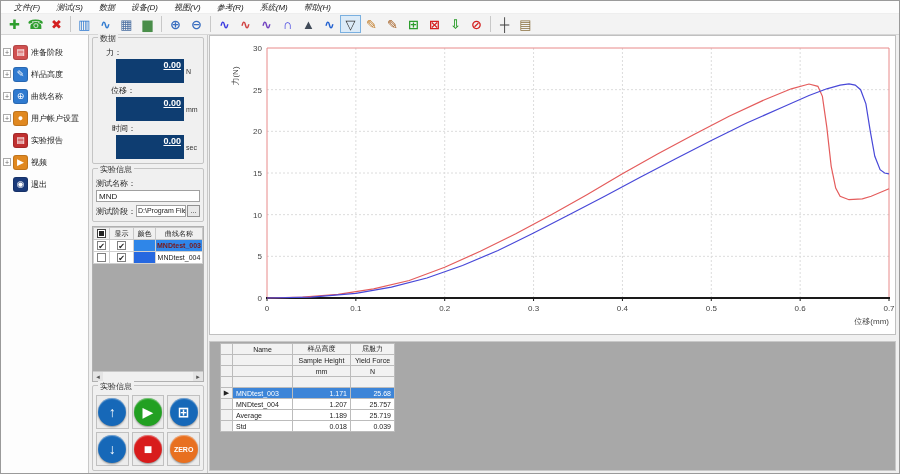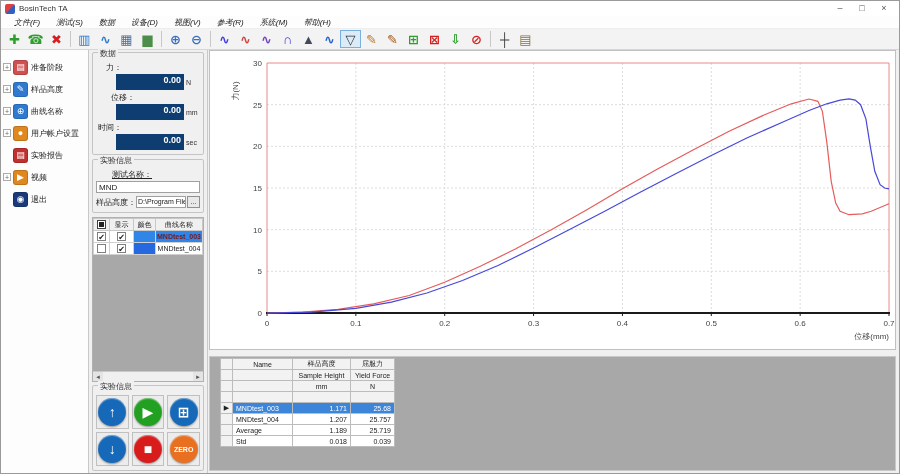--- a/index.html
+++ b/index.html
@@ -32,21 +32,21 @@
   .expander.none { border:none; background:transparent; }
   .side-icon { width:15px; height:15px; border-radius:3px; color:#fff; font-size:9px; display:flex; align-items:center; justify-content:center; margin-right:3px; flex:0 0 auto; box-shadow:0 0 0 1px rgba(0,0,0,.15) inset; }
   .side-label { font-size:8px; color:#222; white-space:nowrap; }
 
   
   .midpanel { width:119px; background:#f0f0f0; border-right:1px solid #c8c8c8; padding:2px 3px; display:flex; flex-direction:column; flex:0 0 auto; }
   .groupbox { border:1px solid #c4c4c4; border-radius:2px; position:relative; padding:8px 3px 4px 3px; margin-bottom:4px; }
   .groupbox .gb-label { position:absolute; top:-5px; left:5px; background:#f0f0f0; padding:0 2px; font-size:8px; color:#333; }
   .field-label { font-size:8px; margin:1px 0 1px 10px; }
   .field-row { display:flex; align-items:center; margin-bottom:2px; }
-  .value-box { flex:1; height:16px; background:#0e3d71; color:#fff; font-weight:bold; font-size:9px; text-align:right; padding:1px 3px 0 0; margin-left:20px; }
+  .value-box { flex:1; height:24px; background:#0e3d71; color:#fff; font-weight:bold; font-size:9px; text-align:right; padding:1px 3px 0 0; margin-left:20px;text-decoration:underline; }
   .unit { width:16px; font-size:7px; text-align:left; padding-left:2px; color:#333; }
   .text-input { width:100%; height:12px; border:1px solid #a0a0a0; background:#fff; font-size:8px; padding:1px 2px; }
   .path-row { display:flex; align-items:center; margin-top:3px; }
   .path-label { font-size:8px; white-space:nowrap; }
   .path-input { flex:1; min-width:0; height:12px; border:1px solid #a0a0a0; background:#fff; font-size:7px; padding:1px 1px; overflow:hidden; white-space:nowrap; }
   .browse-btn { width:13px; height:12px; border:1px solid #909090; background:#e8e8e8; font-size:7px; line-height:10px; text-align:center; margin-left:1px; }
 
   
   .curve-list { border:1px solid #b0b0b0; background:#a8a8a8; flex:1; display:flex; flex-direction:column; margin-bottom:3px; min-height:0; }
   .cl-table { width:100%; border-collapse:collapse; background:#fff; table-layout:fixed; }
@@ -85,27 +85,20 @@
   .c-h { width:58px; min-width:58px; }
   .c-f { width:44px; min-width:44px; }
 
   svg text { font-family:"Liberation Sans","DejaVu Sans",sans-serif; }
 </style>
 </head>
 <body>
 
 <div class="window">
 
-  <div class="titlebar">
-    <span class="app-icon"></span>
-    <span class="title-text">BosinTech TA</span>
-    <span class="win-btn">–</span>
-    <span class="win-btn">□</span>
-    <span class="win-btn close">×</span>
-  </div>
 
   <div class="menubar">
     <span class="menu-item">文件(F)</span>
     <span class="menu-item">测试(S)</span>
     <span class="menu-item">数据</span>
     <span class="menu-item">设备(D)</span>
     <span class="menu-item">视图(V)</span>
     <span class="menu-item">参考(R)</span>
     <span class="menu-item">系统(M)</span>
     <span class="menu-item">帮助(H)</span>
@@ -189,33 +182,33 @@
         <div class="field-label">力：</div>
         <div class="field-row">
           <span class="value-box">0.00</span>
           <span class="unit">N</span>
         </div>
         <div class="field-label" style="margin-left:15px;">位移：</div>
         <div class="field-row">
           <span class="value-box">0.00</span>
           <span class="unit">mm</span>
         </div>
-        <div class="field-label" style="margin-left:2px;">时间：</div>
+        <div class="field-label" style="margin-left:16px;">时间：</div>
         <div class="field-row" style="margin-bottom:0;">
           <span class="value-box">0.00</span>
           <span class="unit">sec</span>
         </div>
       </div>
 
       <div class="groupbox">
         <span class="gb-label">实验信息</span>
-        <div class="field-label" style="margin-left:16px;text-decoration:underline;">测试名称：</div>
+        <div class="field-label" style="margin-left:0;">测试名称：</div>
         <div class="text-input">MND</div>
         <div class="path-row">
-          <span class="path-label">样品高度：</span>
+          <span class="path-label">测试阶段：</span>
           <span class="path-input">D:\Program Files (x</span>
           <span class="browse-btn">...</span>
         </div>
       </div>
 
       <div class="curve-list">
         <table class="cl-table">
           <tbody>
               <tr>
             <th style="width:16px;"><span class="chk-all"></span></th>

